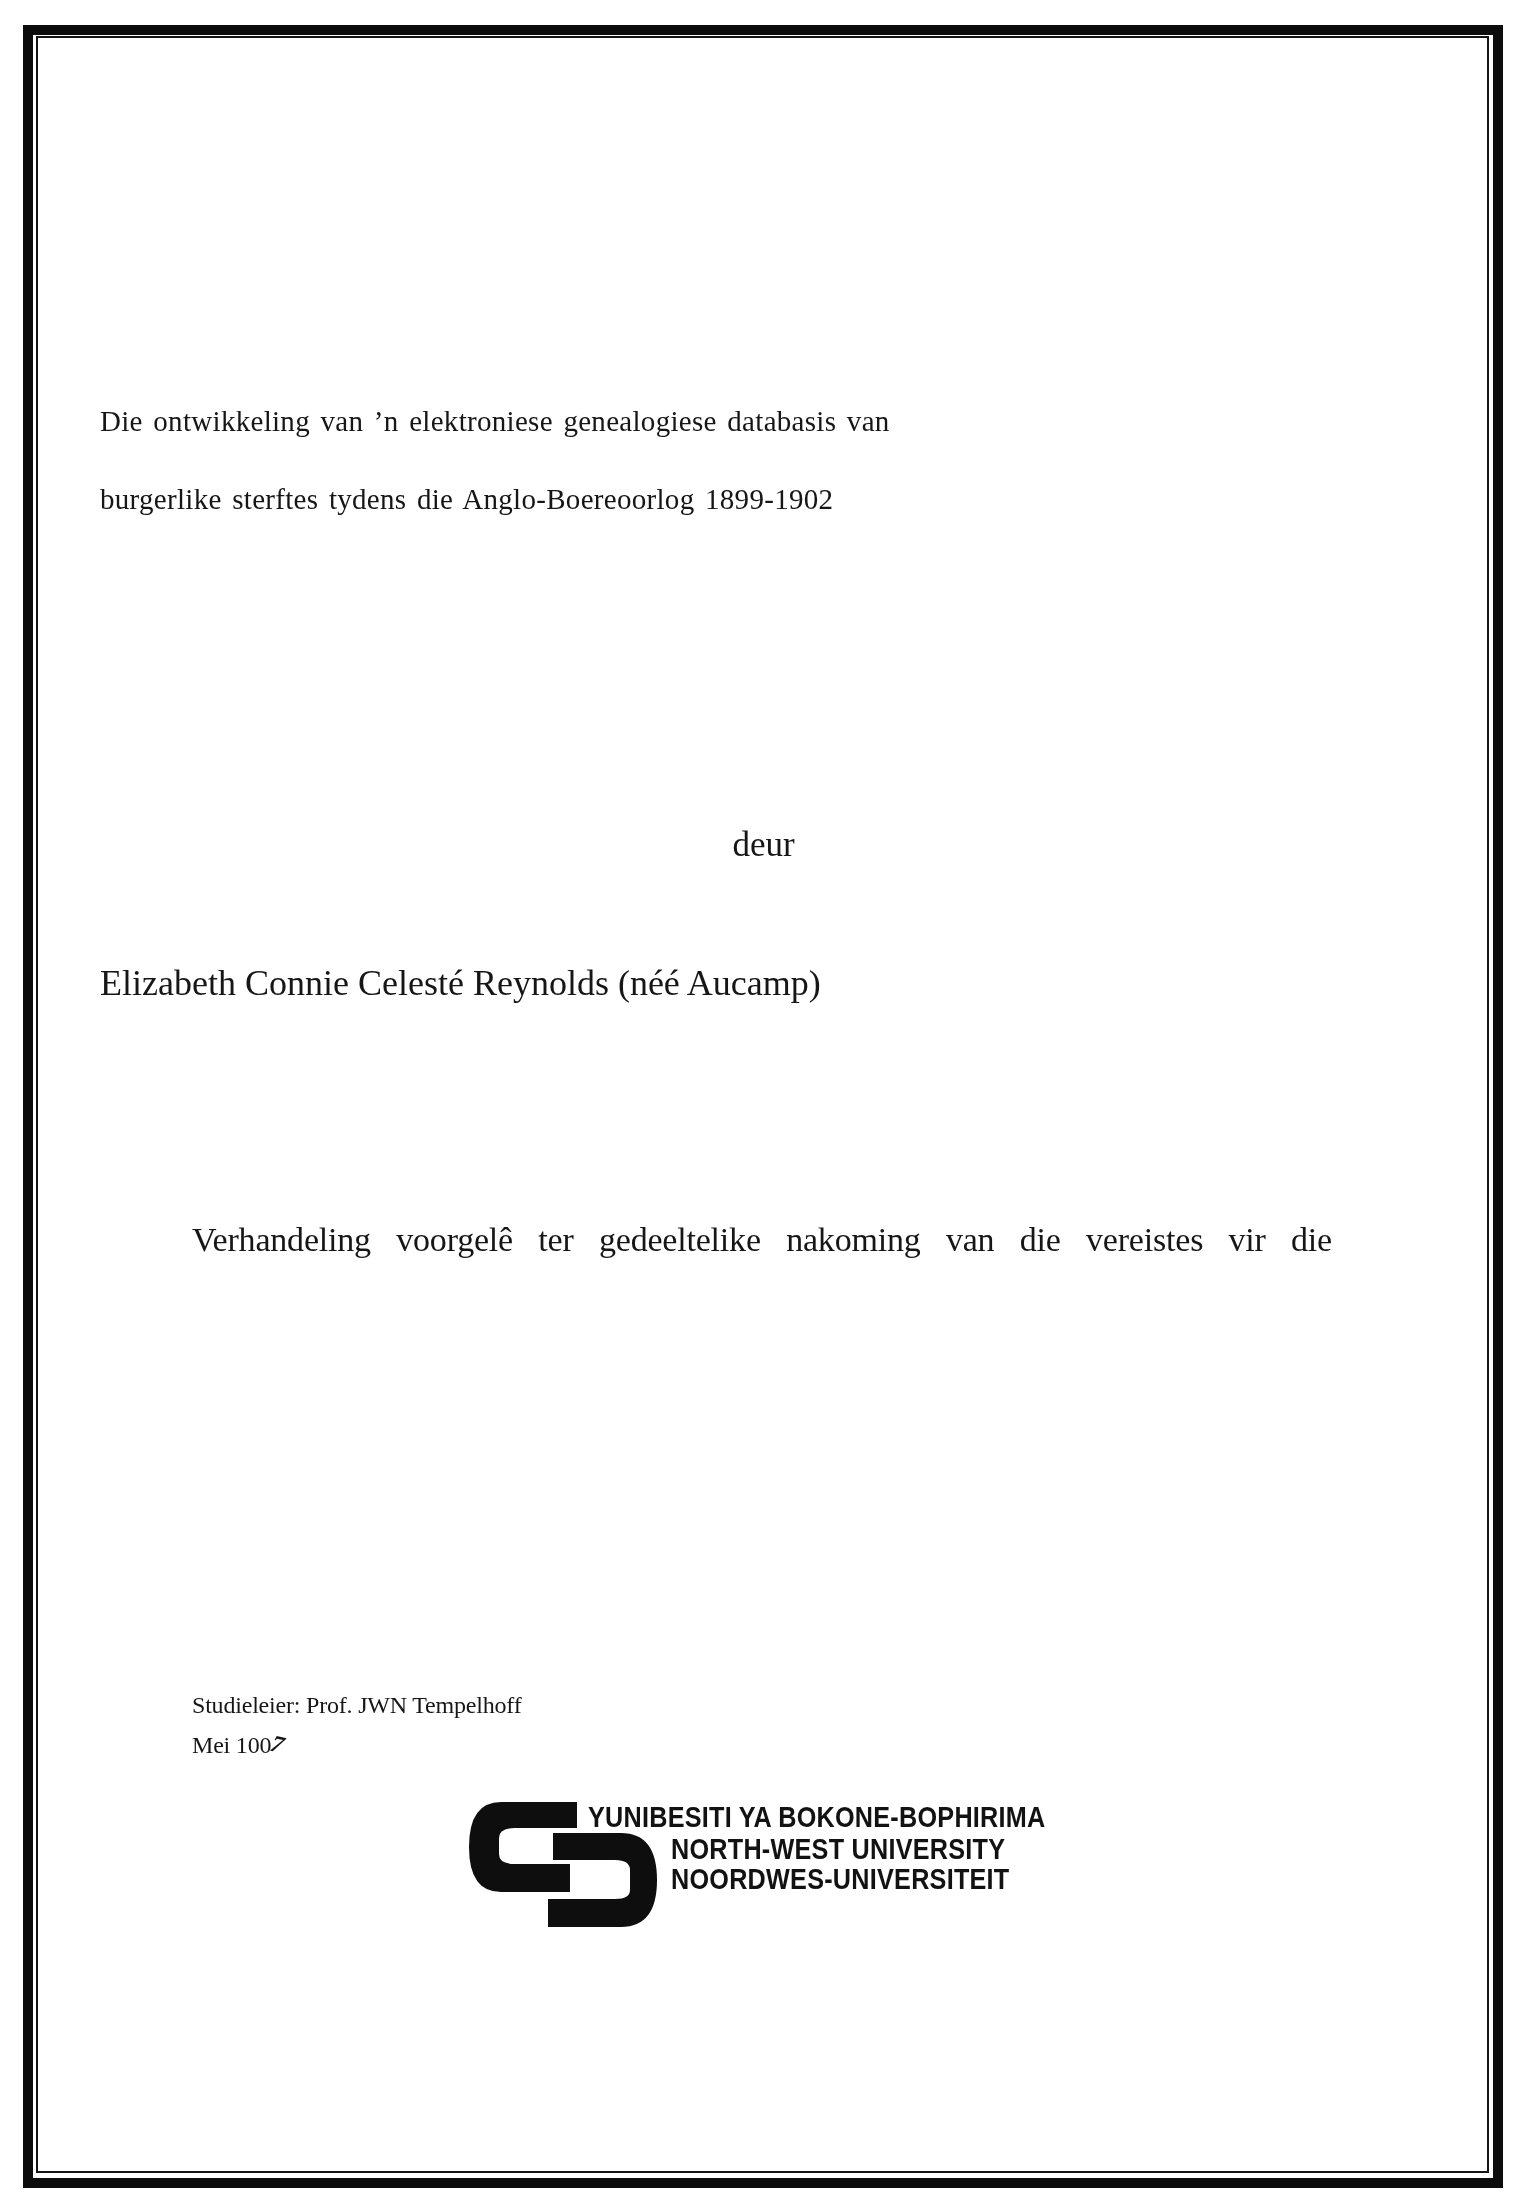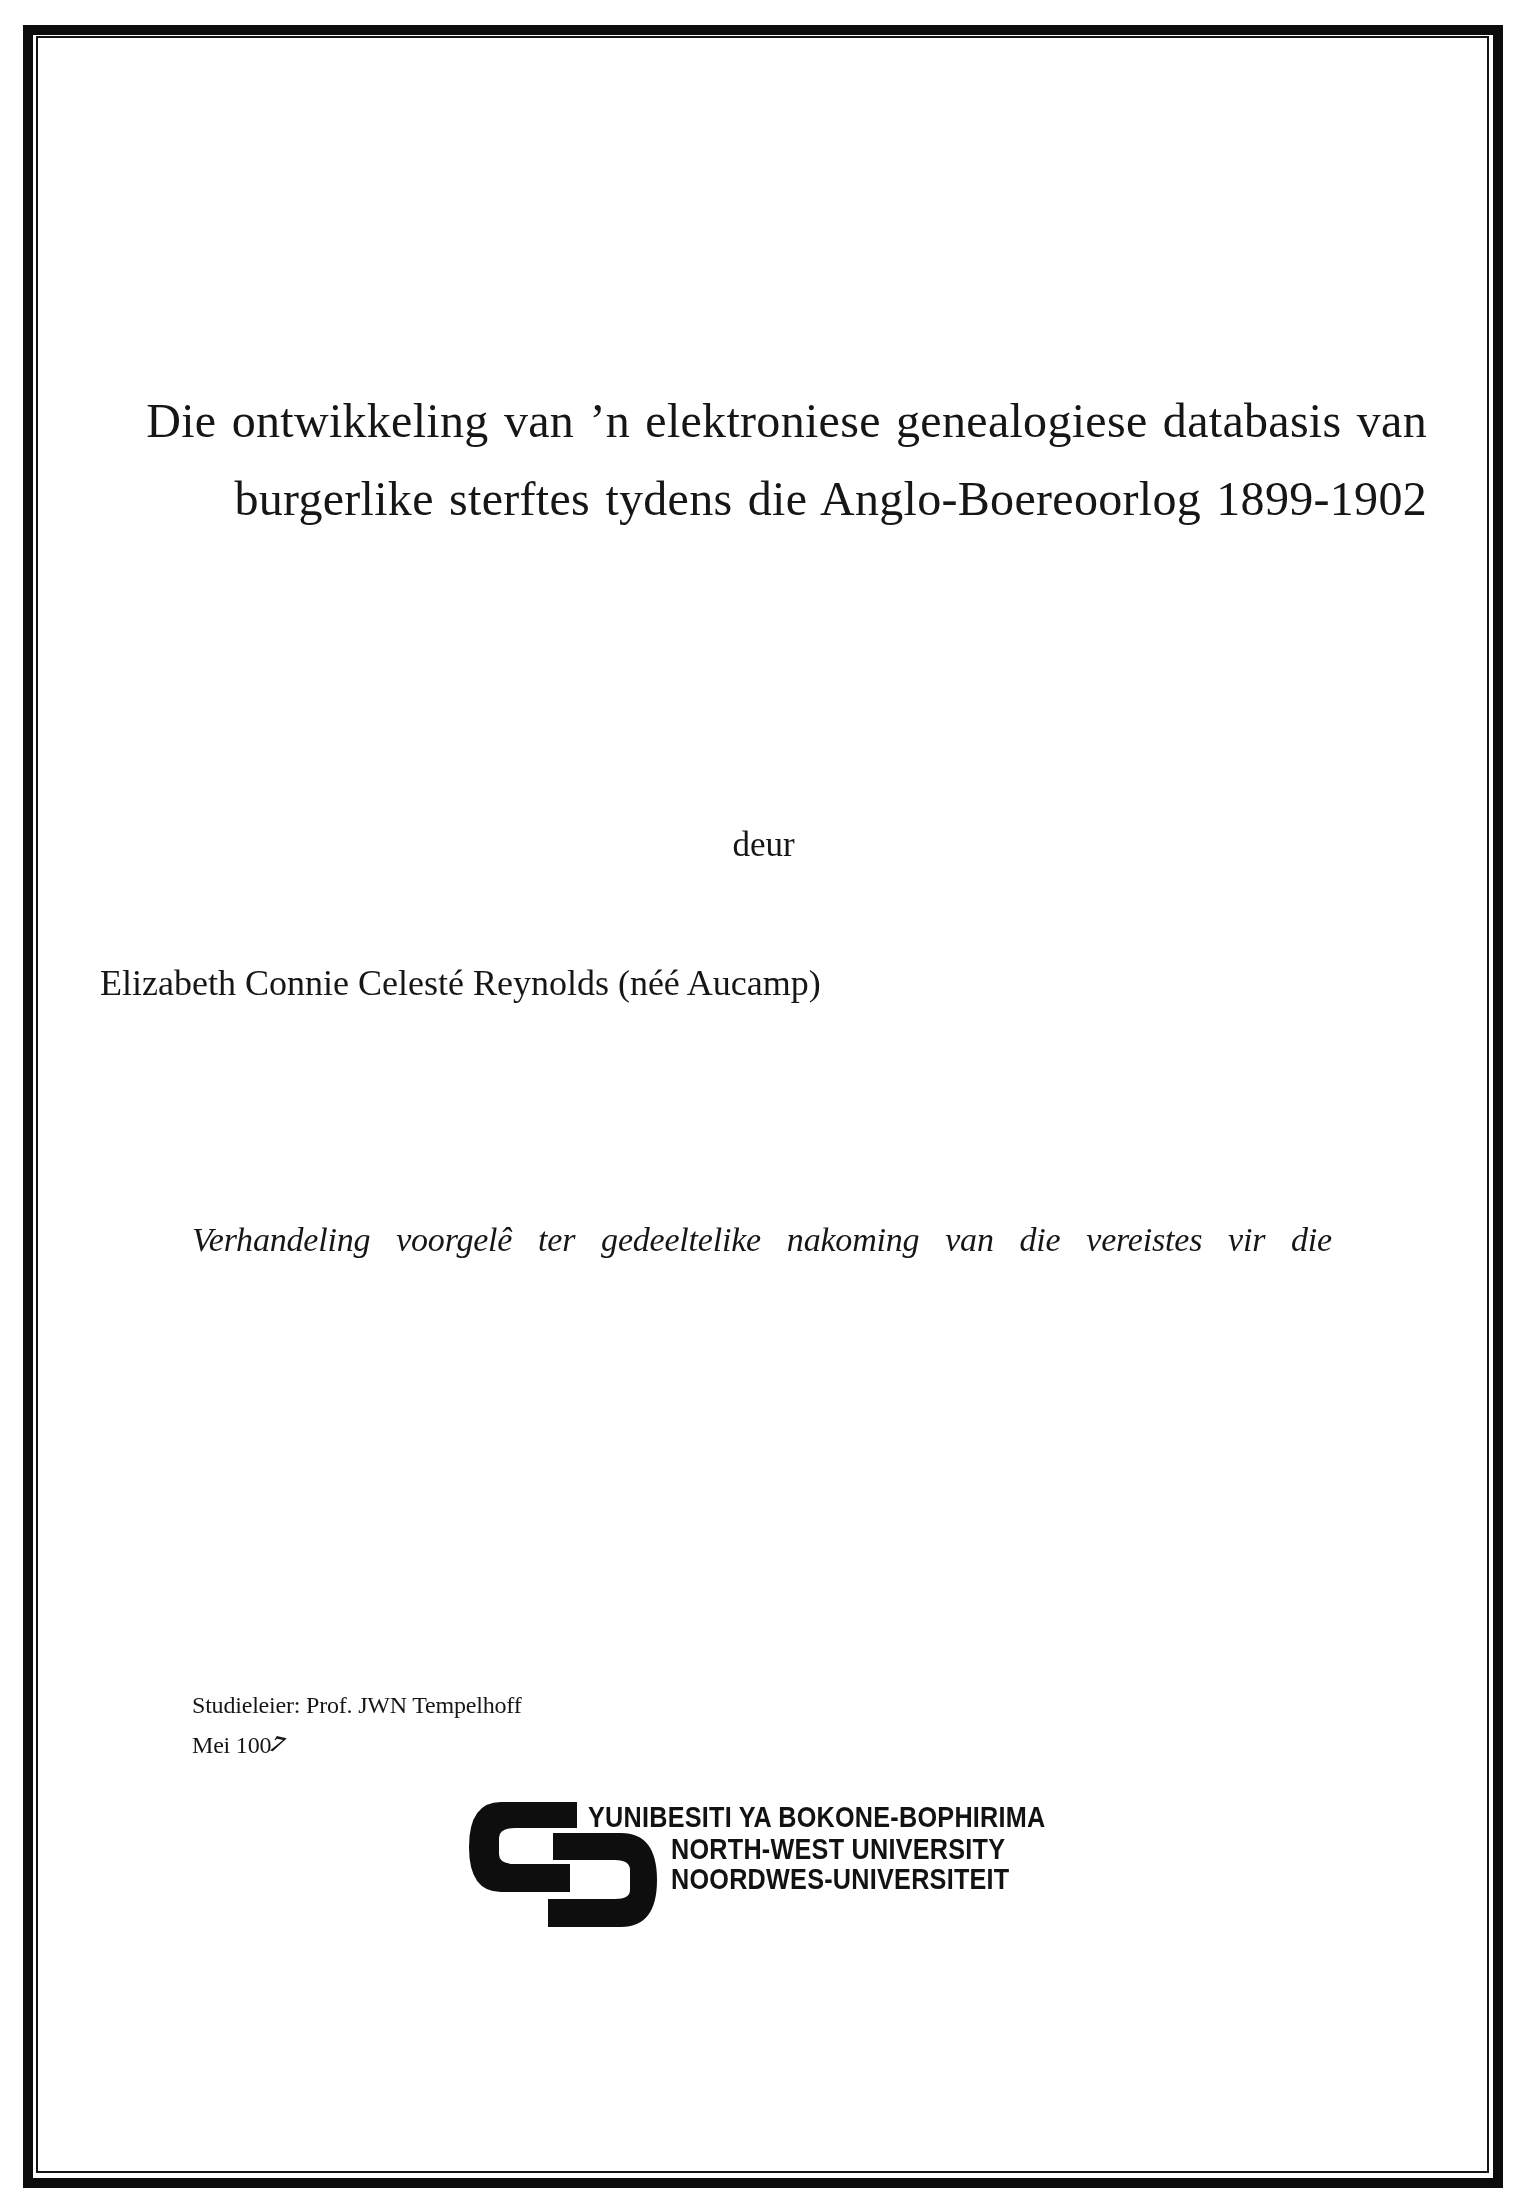--- a/index.html
+++ b/index.html
@@ -28,22 +28,22 @@
     left: 36px; top: 36px;
     width: 1453px; height: 2137px;
     border: 2px solid #141414;
     box-sizing: border-box;
   }
 
   
   .title-block {
     left: 100px; top: 382px;
     width: 1327px;
-    text-align: right;
-    font-size: 48px;
+    text-align: left;
+    font-size: 29px;
     line-height: 78px;
     letter-spacing: 0.3px;
     word-spacing: 3px;
   }
 
   .byline {
     left: 100px; top: 808px;
     width: 1327px;
     text-align: center;
     font-size: 35px;
@@ -63,21 +63,20 @@
   .statement {
     left: 192px; top: 1218px;
     width: 1140px;
     font-size: 34px;
     line-height: 43px;
     letter-spacing: -0.2px;
   }
   .statement .line-justified {
     text-align: justify;
     text-align-last: justify;
-    font-style: italic;
   }
   .statement .italic { font-style: italic; }
 
   .supervisor-block {
     left: 192px; top: 1685px;
     font-size: 24px;
     line-height: 40px;
     letter-spacing: -0.2px;
   }
   .odd-seven {

